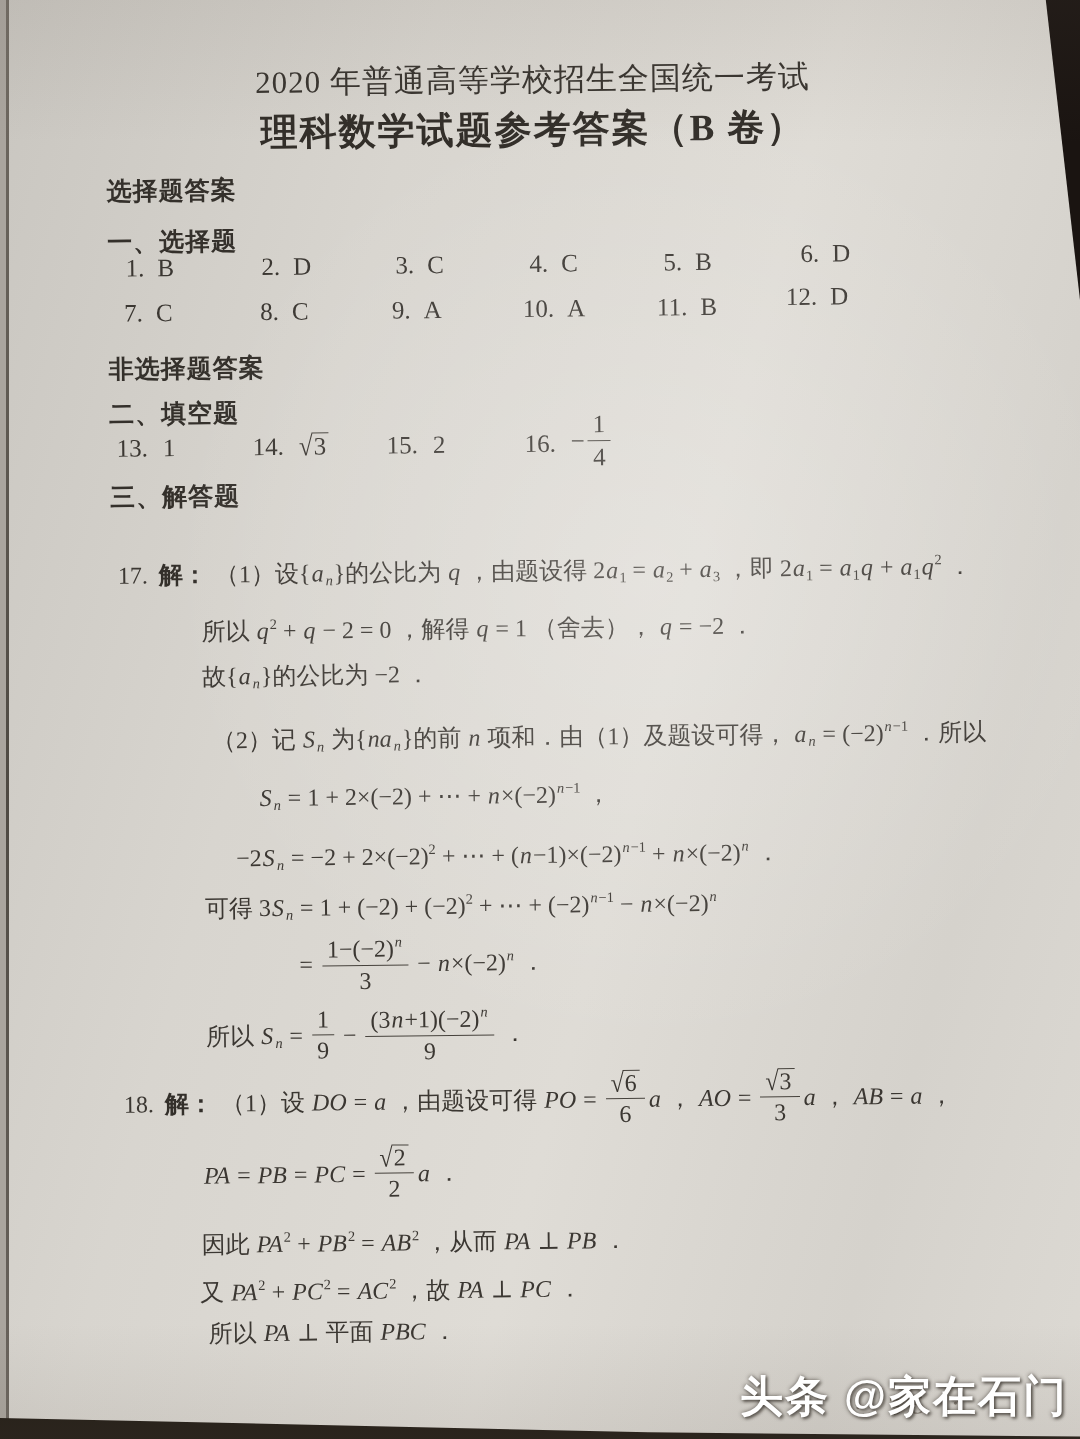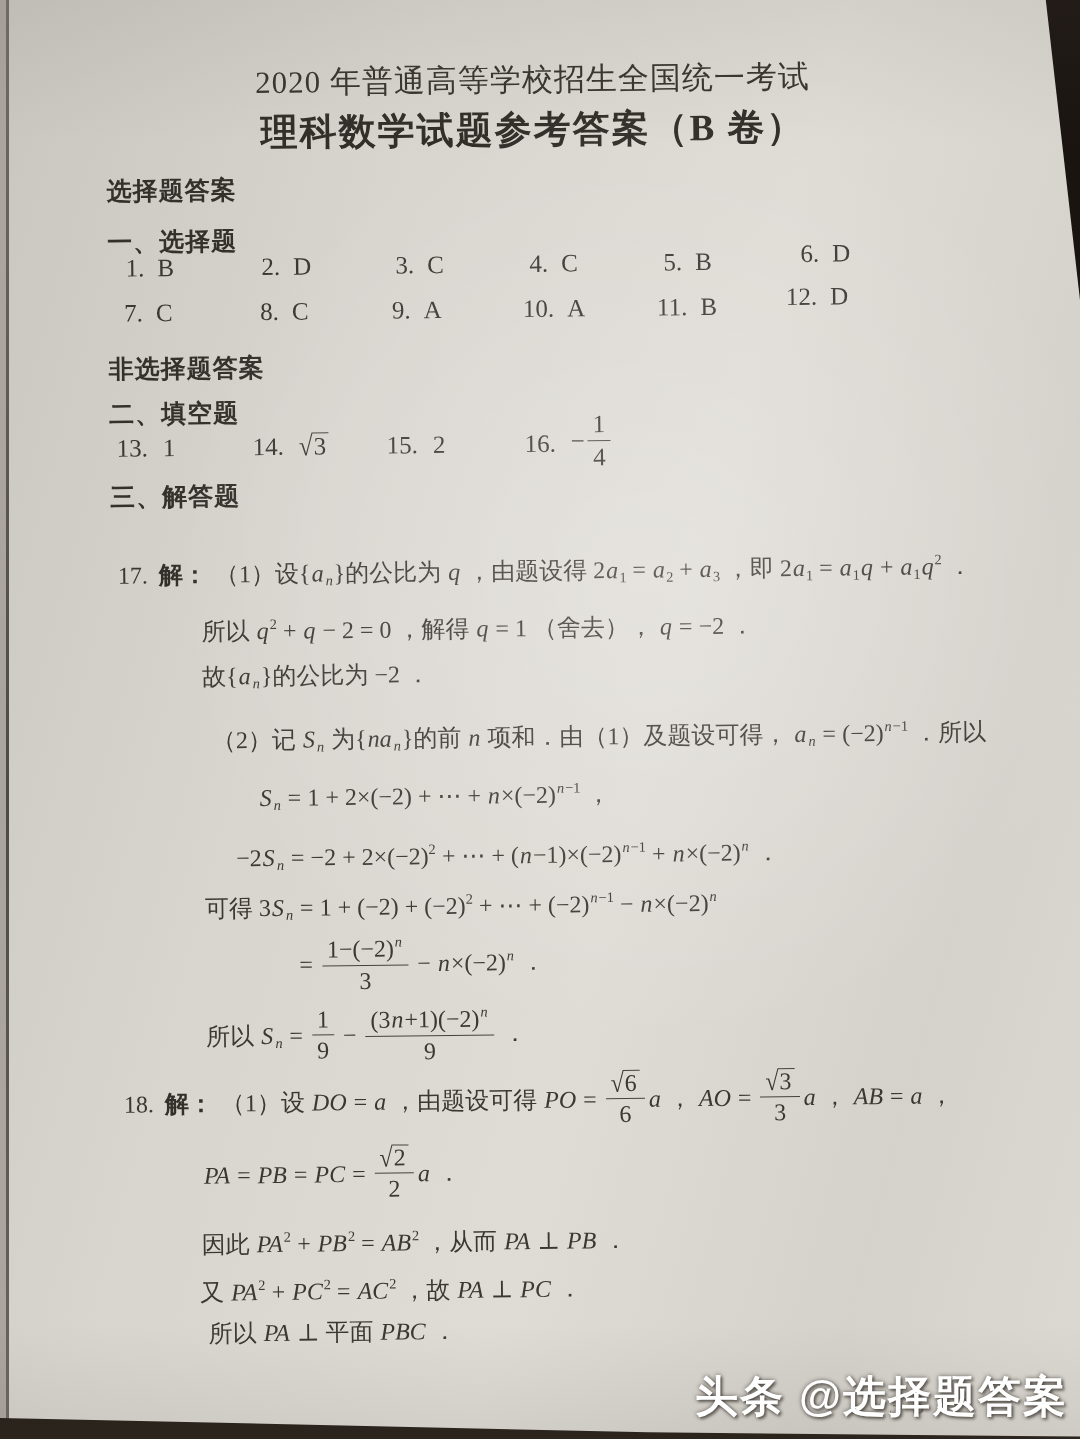--- a/index.html
+++ b/index.html
@@ -148,13 +148,13 @@
 
     <div class="pagenum">· 35 ·</div>
   </div>
 
   <div class="edge-left-outer"></div>
   <div class="edge-left-line"></div>
   <div class="corner-tr"></div>
   <div class="edge-bottom"></div>
 </div>
 
-<div class="wm">头条 @选择题答案</div>
+<div class="wm">头条 @家在石门</div>
 
 </body></html>

